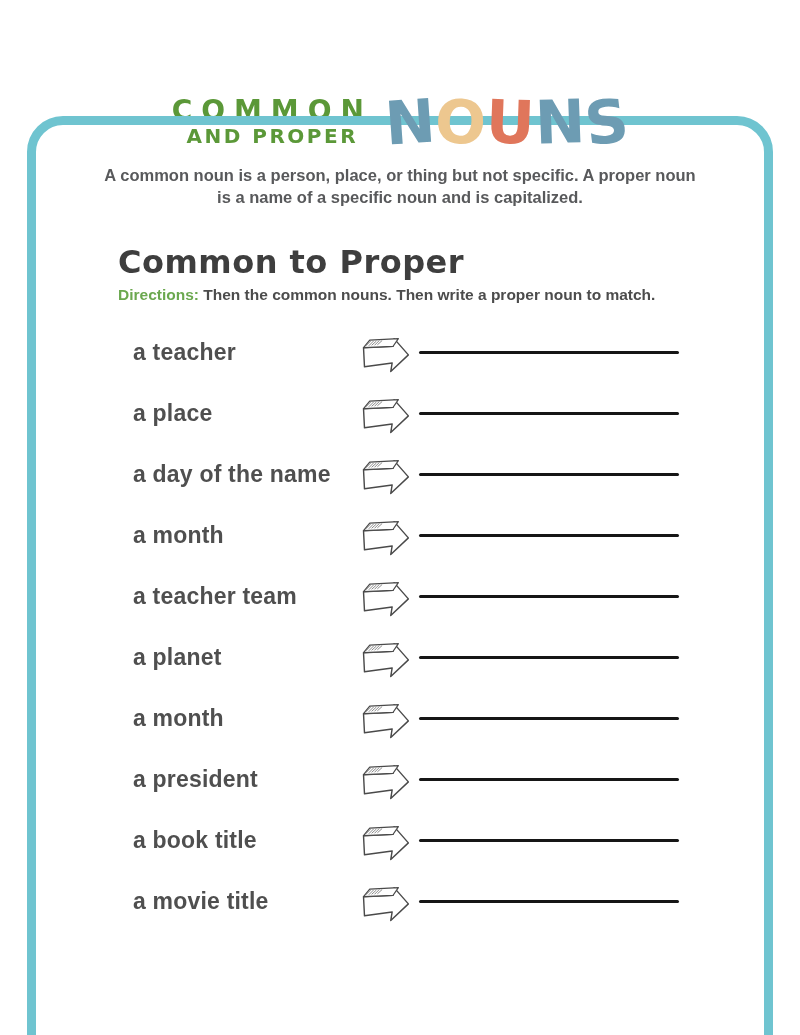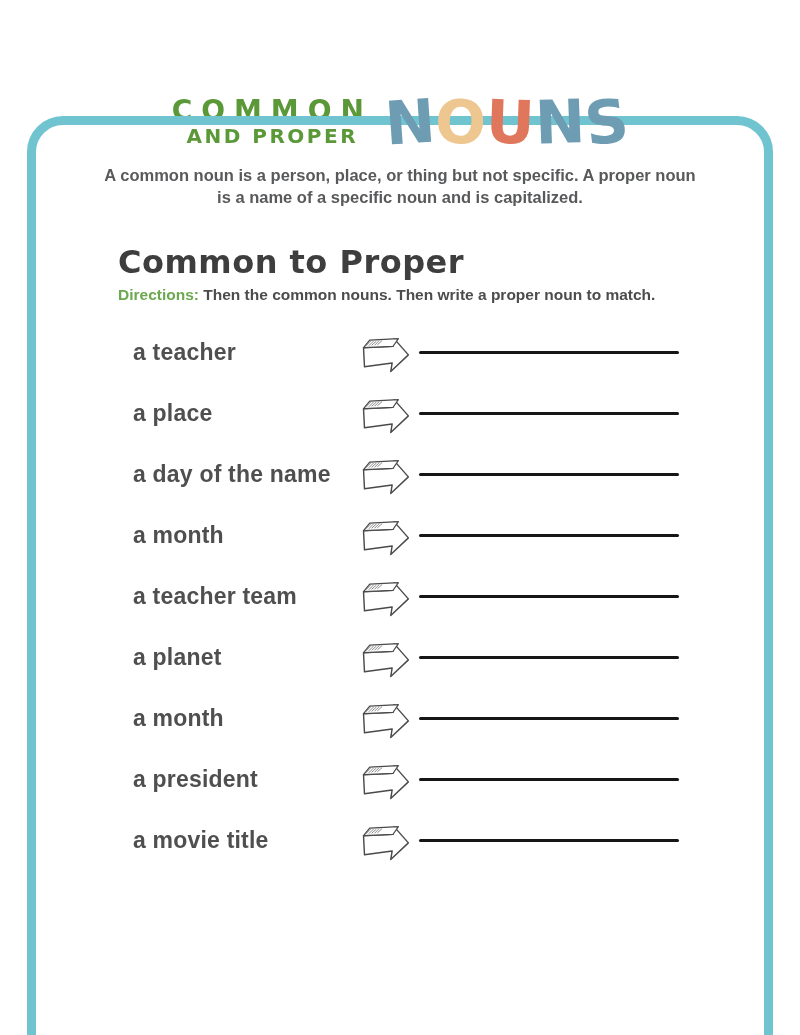--- a/index.html
+++ b/index.html
@@ -170,20 +170,31 @@
     <span class="arrow">
       <svg viewBox="0 0 56 44" width="54" height="42" aria-hidden="true">
         <path d="M5.5,17.5 L36.5,16 L37.5,8 L52.5,25 L34,42.5 L35.5,33.5 L6.5,37.5 Z" fill="#ffffff" stroke="#4a4a4a" stroke-width="1.5" stroke-linejoin="round"></path>
         <path d="M5.5,17.5 L12,9.5 L42,8 L36.5,16 Z" fill="#ffffff" stroke="#4a4a4a" stroke-width="1.3" stroke-linejoin="round"></path>
         <path d="M8,15.5 L13,10.5 M11,15.5 L16,10.5 M14,15 L19,10.5 M17,15 L22,10 M20,14.5 L25,10" stroke="#777777" stroke-width="0.9" fill="none"></path>
       </svg>
     </span>
     <span class="blank"></span>
   </div>
 
+  <div class="row">
+    <span class="row-label">a book title</span>
+    <span class="arrow">
+      <svg viewBox="0 0 56 44" width="54" height="42" aria-hidden="true">
+        <path d="M5.5,17.5 L36.5,16 L37.5,8 L52.5,25 L34,42.5 L35.5,33.5 L6.5,37.5 Z" fill="#ffffff" stroke="#4a4a4a" stroke-width="1.5" stroke-linejoin="round"></path>
+        <path d="M5.5,17.5 L12,9.5 L42,8 L36.5,16 Z" fill="#ffffff" stroke="#4a4a4a" stroke-width="1.3" stroke-linejoin="round"></path>
+        <path d="M8,15.5 L13,10.5 M11,15.5 L16,10.5 M14,15 L19,10.5 M17,15 L22,10 M20,14.5 L25,10" stroke="#777777" stroke-width="0.9" fill="none"></path>
+      </svg>
+    </span>
+    <span class="blank"></span>
+  </div>
 
   <div class="row">
     <span class="row-label">a movie title</span>
     <span class="arrow">
       <svg viewBox="0 0 56 44" width="54" height="42" aria-hidden="true">
         <path d="M5.5,17.5 L36.5,16 L37.5,8 L52.5,25 L34,42.5 L35.5,33.5 L6.5,37.5 Z" fill="#ffffff" stroke="#4a4a4a" stroke-width="1.5" stroke-linejoin="round"></path>
         <path d="M5.5,17.5 L12,9.5 L42,8 L36.5,16 Z" fill="#ffffff" stroke="#4a4a4a" stroke-width="1.3" stroke-linejoin="round"></path>
         <path d="M8,15.5 L13,10.5 M11,15.5 L16,10.5 M14,15 L19,10.5 M17,15 L22,10 M20,14.5 L25,10" stroke="#777777" stroke-width="0.9" fill="none"></path>
       </svg>
     </span>

